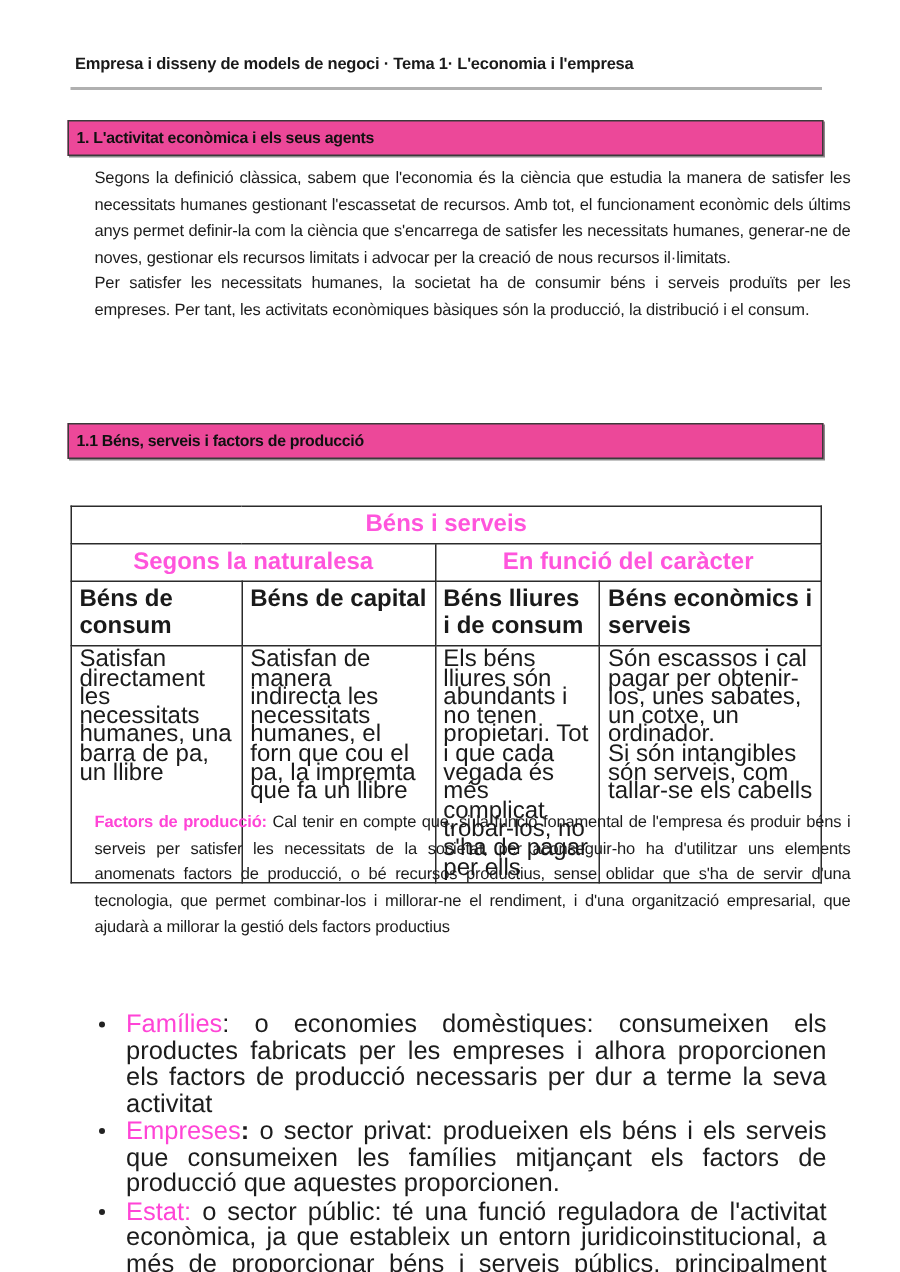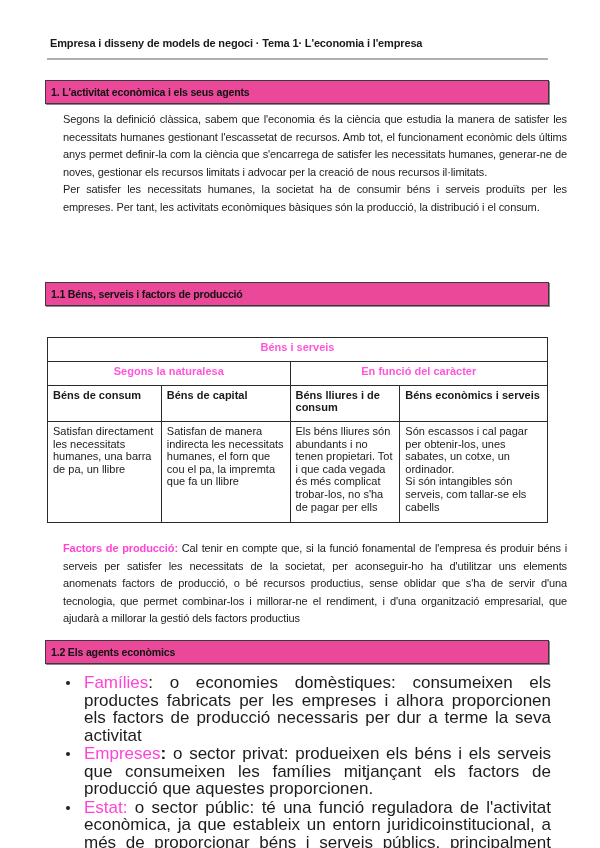--- a/index.html
+++ b/index.html
@@ -25,21 +25,21 @@
   .para {
     position: absolute; left: 47px; width: 504px;
     font-size: 11px; line-height: 17.5px; text-align: justify; color: #1c1c1c;
     letter-spacing: -0.1px;
     margin-left: 16px;
   }
   .para p { margin: 0; }
   .pink { color: #ff44d6; font-weight: bold; }
   table.bens {
     position: absolute; left: 47px; top: 337px; width: 501px;
-    border-collapse: collapse; font-size: 11px; color: #1a1a1a; border-radius: 28px;
+    border-collapse: collapse; font-size: 16px; color: #1a1a1a; border-radius: 28px;
   }
   table.bens td {
     border: 1.5px solid #2b2b2b; vertical-align: top; padding: 3px 5px;
   }
   table.bens td.center { text-align: center; }
   .pink-head { color: #ff55dc; font-weight: bold; }
   .col-head { font-weight: bold; line-height: 12px; }
   .cell-text { line-height: 12.6px; display: block; }
   ul.agents {
     position: absolute; left: 47px; top: 674px; width: 504px; margin: 0; padding: 0; list-style: none;
@@ -108,21 +108,20 @@
 Si són intangibles són serveis, com tallar-se els cabells</span>
           </td>
     </tr>
   </tbody>
     </table>
 
   <div class="para" style="top:540px;">
     <p><span class="pink">Factors de producció:</span><span> Cal tenir en compte que, si la funció fonamental de l'empresa és produir béns i serveis per satisfer les necessitats de la societat, per aconseguir-ho ha d'utilitzar uns elements anomenats factors de producció, o bé recursos productius, sense oblidar que s'ha de servir d'una tecnologia, que permet combinar-los i millorar-ne el rendiment, i d'una organització empresarial, que ajudarà a millorar la gestió dels factors productius</span></p>
   </div>
 
-  <div class="sec-header" style="top:640px;">1.2 Els agents econòmics</div>
 
   <ul class="agents">
     <li>
       <span class="bullet"></span>
       <span class="pink" style="font-weight:normal;">Famílies</span><span>:</span><span> o economies domèstiques: consumeixen els productes fabricats per les empreses i alhora proporcionen els factors de producció necessaris per dur a terme la seva activitat</span>
     </li>
     <li>
       <span class="bullet"></span>
       <span class="pink" style="font-weight:normal;">Empreses</span><span style="font-weight:bold;">:</span><span> o sector privat: produeixen els béns i els serveis que consumeixen les famílies mitjançant els factors de producció que aquestes proporcionen.</span>
     </li>

